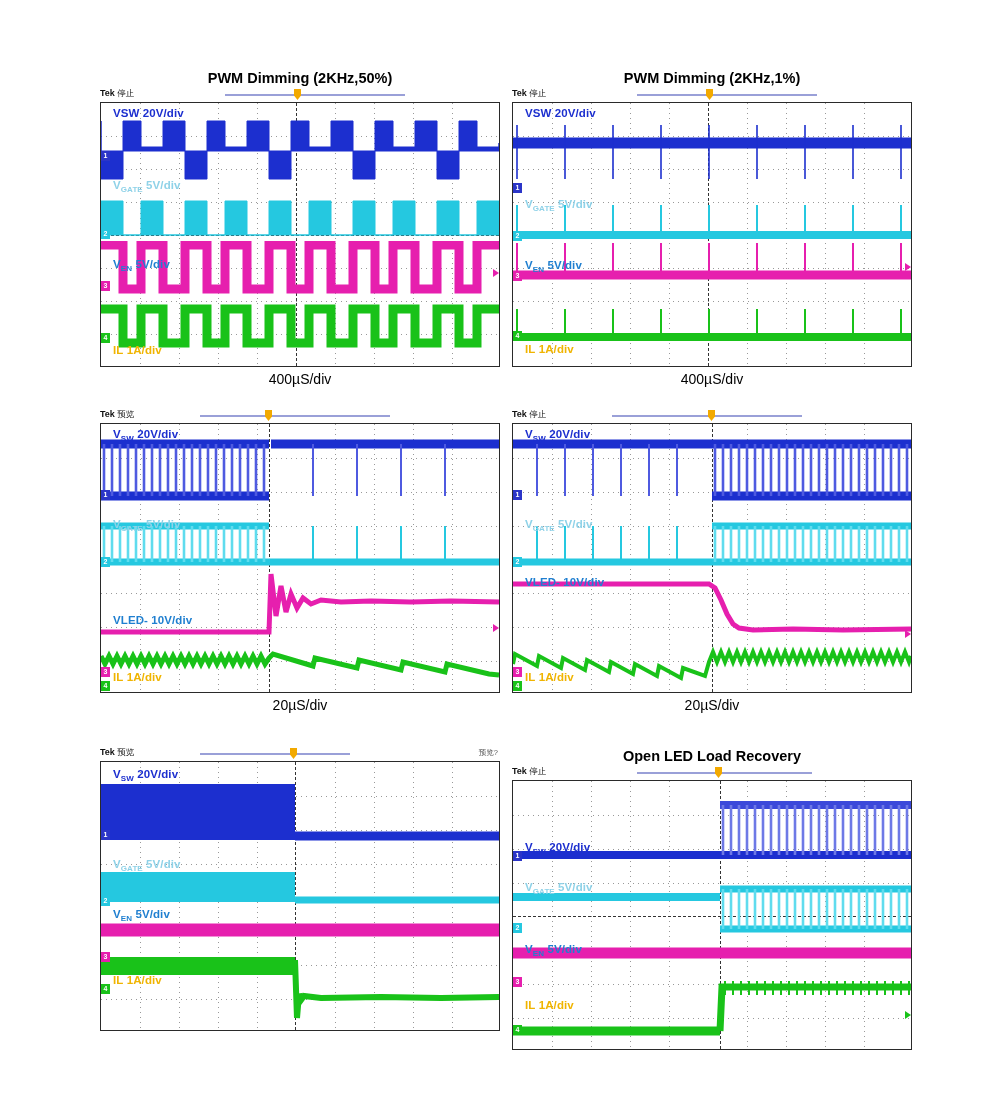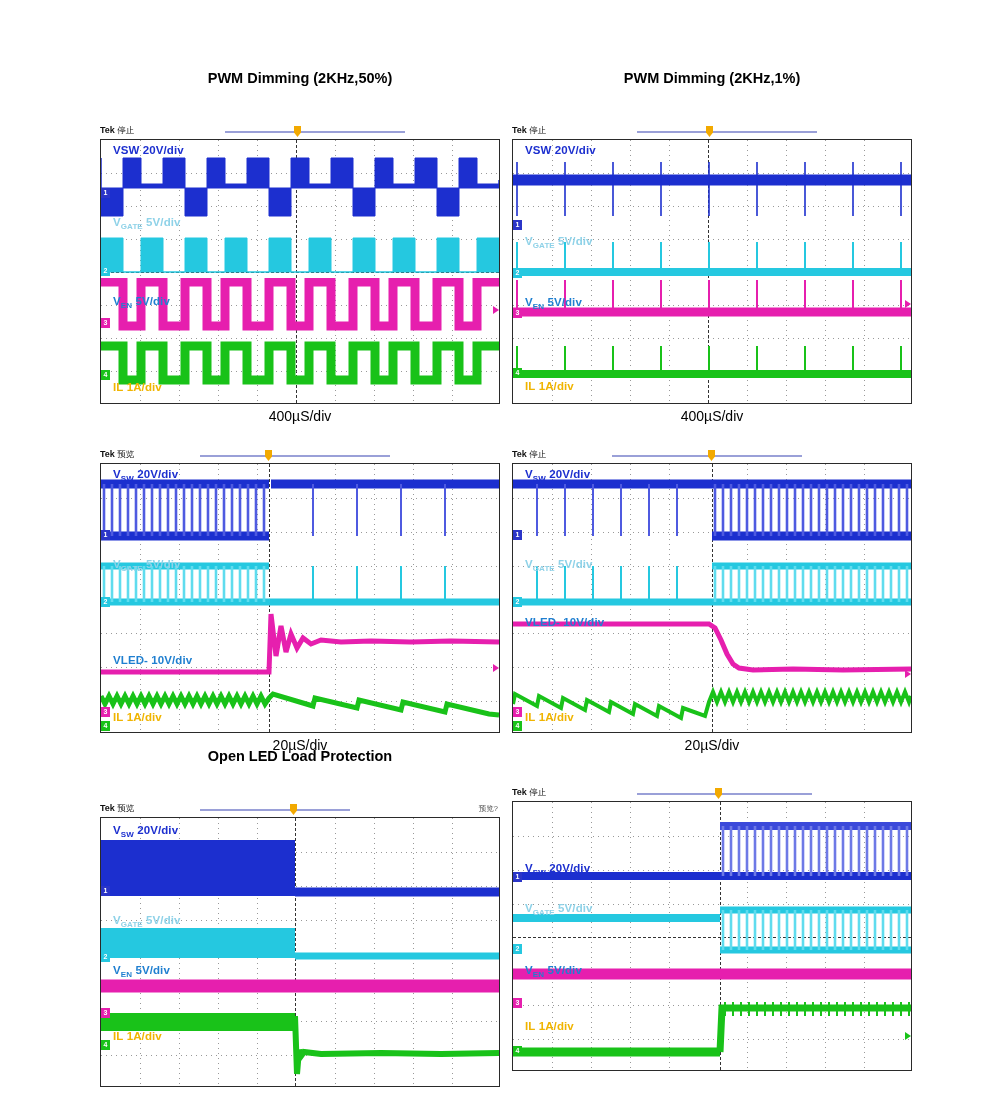--- a/index.html
+++ b/index.html
@@ -55,21 +55,20 @@
     text-align: center;
     font-size: 14px;
     margin-top: 4px;
   }
 
   
   .scope {
     position: relative;
     background: #d946ef;
     box-sizing: border-box;
-    margin-top: 40px;
   }
   .scope-top {
     position: relative;
     height: 13px;
     background: #ffffff;
   }
   .tek-label {
     position: absolute;
     left: 0px;
     top: -1px;
@@ -632,23 +631,20 @@
         <div class="chmarker m2" style="left:0px; top:133px;">2</div>
         <div class="chmarker m3" style="left:0px; top:243px;">3</div>
         <div class="chmarker m4" style="left:0px; top:257px;">4</div>
         <div class="arrow-right ar-magenta" style="right:0px; top:206px;"></div>
       </div>
     </div>
     <div class="timebase">20µS/div</div>
   </div>
 
   <div class="plot" id="plot4" style="left:100px; top:748px;">
-    <div class="caption">
-      <span>Open LED Load Protection</span><span class="norm"></span>
-    </div>
     <div class="scope">
       <div class="scope-top">
         <div class="tek-label">
           <span>Tek</span>
           <span class="cn">预览</span>
         </div>
         <div class="tek-rightlabel">预览?</div>
         <div class="trigbar" style="left:100px; width:150px;"></div>
         <div class="trigmark" style="left:190px;"></div>
       </div>
@@ -702,20 +698,23 @@
         <div class="chmarker m1" style="left:0px; top:68px;">1</div>
         <div class="chmarker m2" style="left:0px; top:134px;">2</div>
         <div class="chmarker m3" style="left:0px; top:190px;">3</div>
         <div class="chmarker m4" style="left:0px; top:222px;">4</div>
         <div class="arrow-right ar-magenta" style="right:0px; top:166px;"></div>
       </div>
     </div>
   </div>
 
   <div class="plot" id="plot5" style="left:512px; top:748px;">
+    <div class="caption">
+      <span>Open LED Load Recovery</span><span class="norm"></span>
+    </div>
     <div class="scope">
       <div class="scope-top">
         <div class="tek-label">
           <span>Tek</span>
           <span class="cn">停止</span>
         </div>
         <div class="trigbar" style="left:125px; width:175px;"></div>
         <div class="trigmark" style="left:203px;"></div>
       </div>
       <div class="graticule" style="height:270px;">

